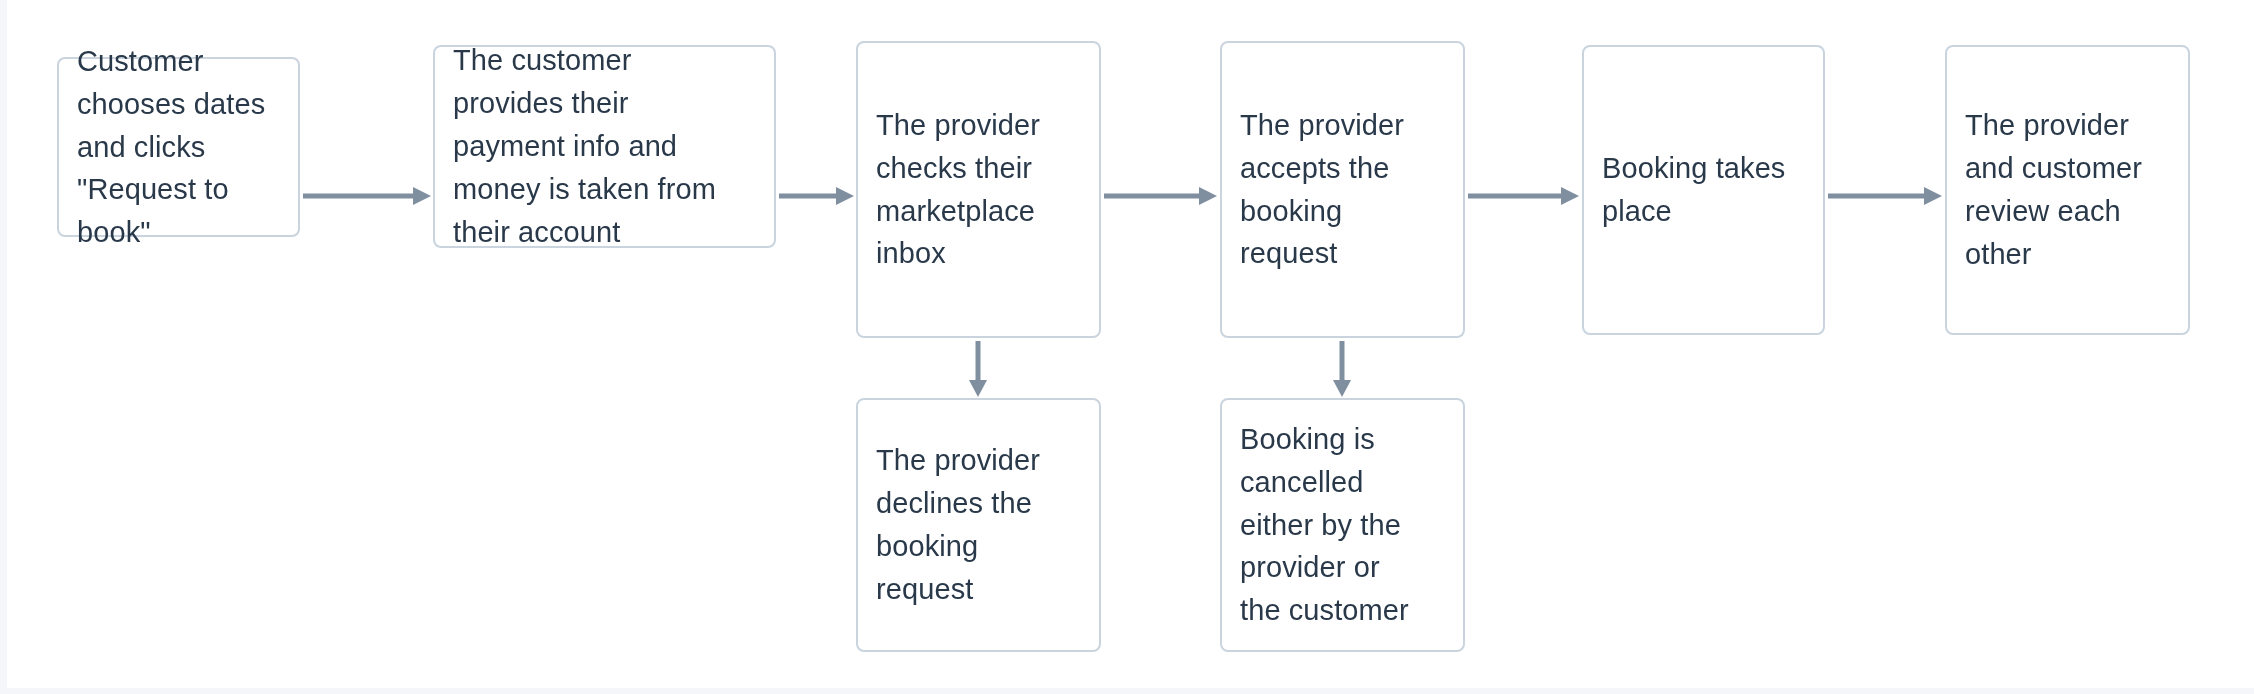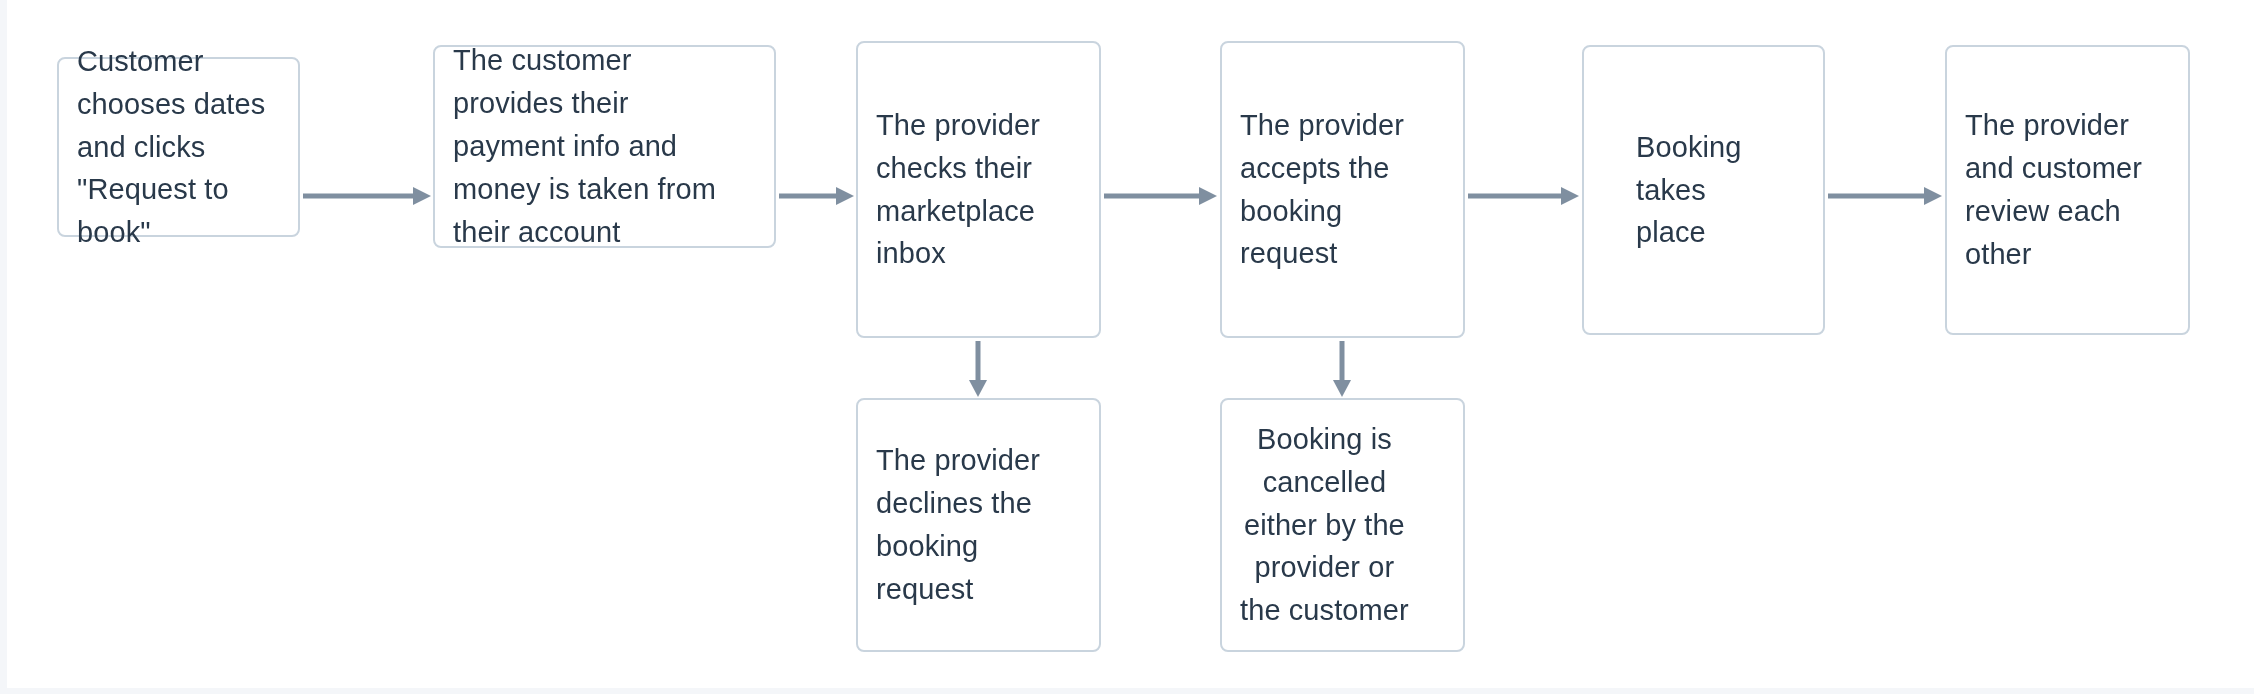--- a/index.html
+++ b/index.html
@@ -104,40 +104,40 @@
 inbox</span>
   </div>
 
   <div class="node" style="left:1220px; top:41px; width:245px; height:297px;">
     <span class="node-label">The provider
 accepts the
 booking
 request</span>
   </div>
 
-  <div class="node" style="left:1582px; top:45px; width:243px; height:290px;padding-left:34px;">
+  <div class="node" style="left:1582px; top:45px; width:243px; height:290px;">
     <span class="node-label">Booking takes
 place</span>
   </div>
 
   <div class="node" style="left:1945px; top:45px; width:245px; height:290px;">
     <span class="node-label">The provider
 and customer
 review each
 other</span>
   </div>
 
   <div class="node" style="left:856px; top:398px; width:245px; height:254px;">
     <span class="node-label">The provider
 declines the
 booking
 request</span>
   </div>
 
-  <div class="node" style="left:1220px; top:398px; width:245px; height:254px;text-align:center;">
+  <div class="node" style="left:1220px; top:398px; width:245px; height:254px;">
     <span class="node-label">Booking is
 cancelled
 either by the
 provider or
 the customer</span>
   </div>
 
   <svg class="arrow-h" style="left:303px; top:186px; width:128px; height:20px;" viewBox="0 0 128 20">
     <line class="arrow-line" x1="0" y1="10" x2="110" y2="10"></line>
     <polygon class="arrow-head" points="110,1 128,10 110,19"></polygon>

